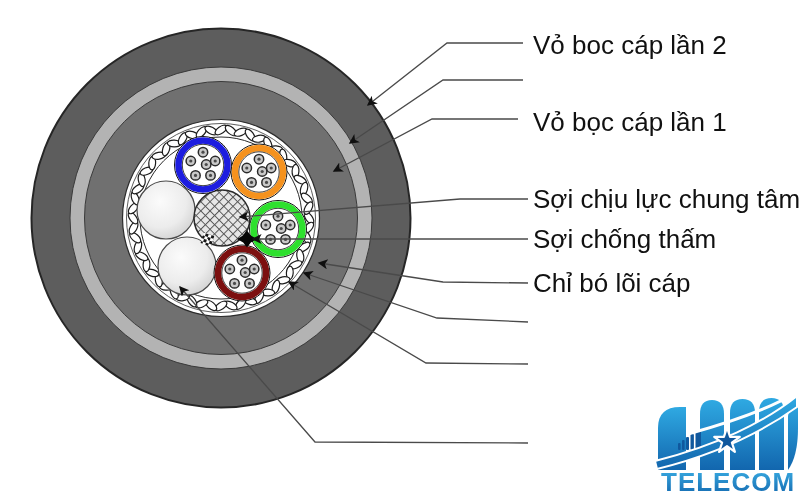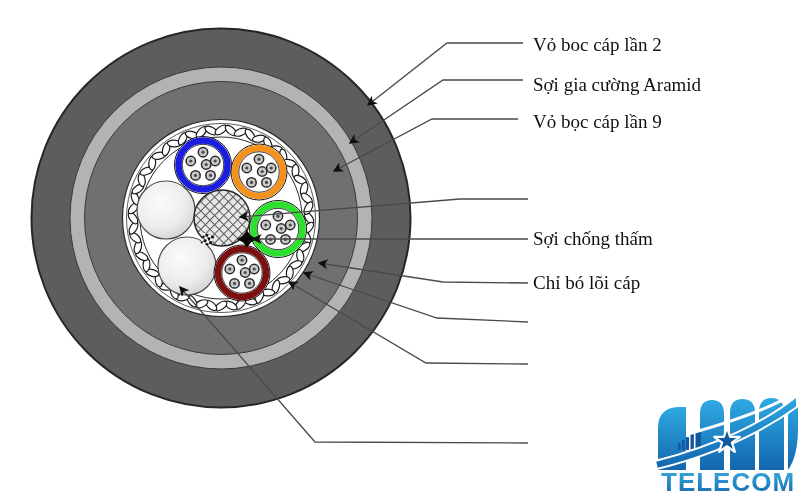--- a/index.html
+++ b/index.html
@@ -1,22 +1,22 @@
 <!DOCTYPE html>
 <html><head>
 <meta charset="utf-8">
 <style>
   html,body{margin:0;padding:0;background:#fff;}
   #stage{
     position:relative;width:800px;height:500px;background:#ffffff;
     font-family:"Liberation Serif", serif;overflow:hidden;
   }
   .lbl{
-    position:absolute;left:533px;font-size:19px;line-height:30px;color:#111;
-    white-space:nowrap;font-family:Liberation Serif, serif;
+    position:absolute;left:533px;font-size:26px;line-height:30px;color:#111;
+    white-space:nowrap;font-family:Liberation Sans, sans-serif;
   }
   #cable-svg{position:absolute;left:0;top:0;}
 </style>
 </head>
 <body>
 
 <div id="stage">
 
   <svg id="cable-svg" width="800" height="500" viewBox="0 0 800 500">
     <defs>
@@ -226,17 +226,17 @@
         <path d="M688,434 C735,421 773,407 797,392" stroke="#ffffff" stroke-width="3" fill="none"></path>
 
         <path d="M727,427.5 L730.1,436.8 L739.8,436.8 L731.9,442.6 L734.9,451.9 L727,446.2
                  L719.1,451.9 L722.1,442.6 L714.2,436.8 L723.9,436.8 Z" fill="#10589e" stroke="#ffffff" stroke-width="2.2" stroke-linejoin="round"></path>
       </g>
       <text x="661" y="491" font-family="Liberation Sans, sans-serif" font-weight="bold" font-size="26" letter-spacing="1" fill="url(#logoTextGrad)">TELECOM</text>
     </g>
   </svg>
 
   <div class="lbl" style="top:30px">Vỏ boc cáp lần 2</div>
-  <div class="lbl" style="top:70px">Sợi gia cường Aramid</div>
-  <div class="lbl" style="top:107px">Vỏ bọc cáp lần 9</div>
+  <div class="lbl" style="top:107px">Vỏ bọc cáp lần 1</div>
+  <div class="lbl" style="top:184px">Sợi chịu lực chung tâm</div>
   <div class="lbl" style="top:224px">Sợi chống thấm</div>
   <div class="lbl" style="top:268px">Chỉ bó lõi cáp</div>
 </div>
 
 </body></html>

